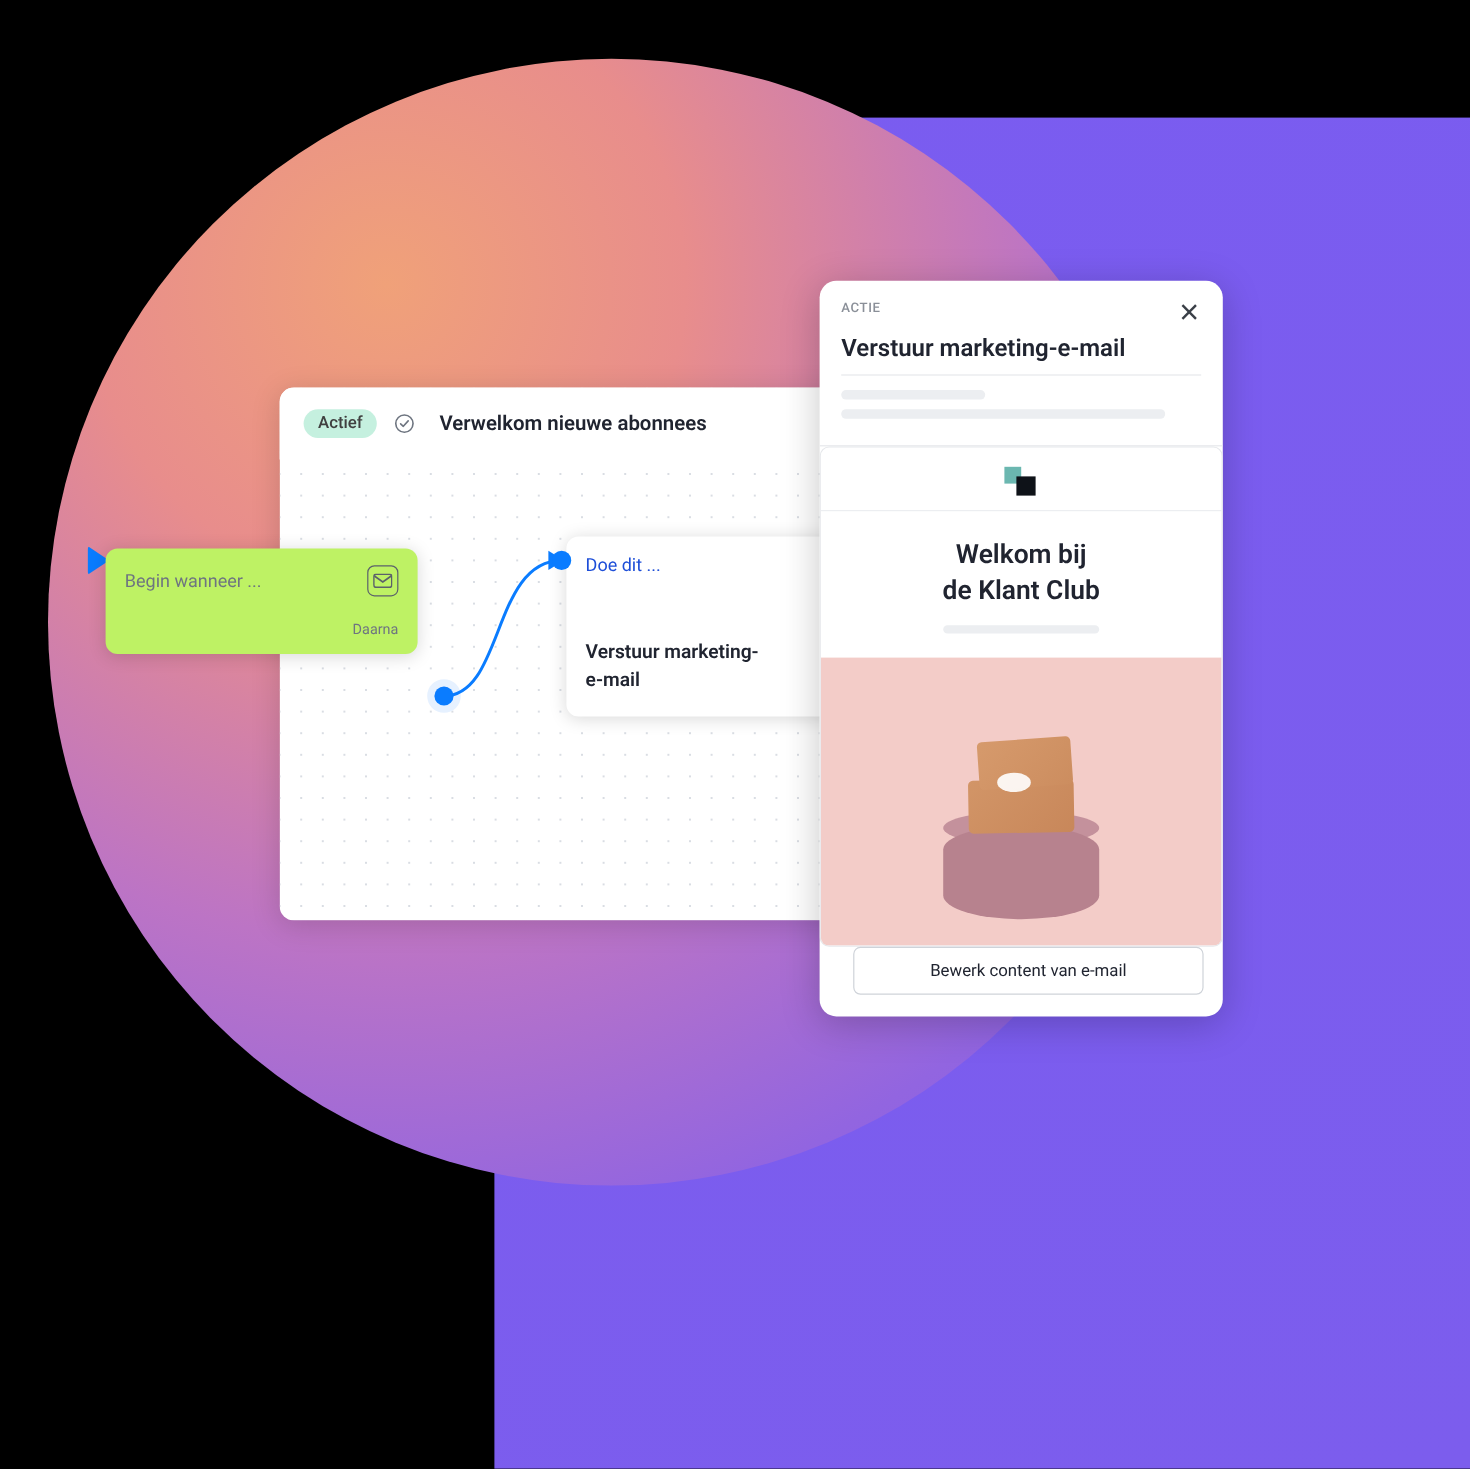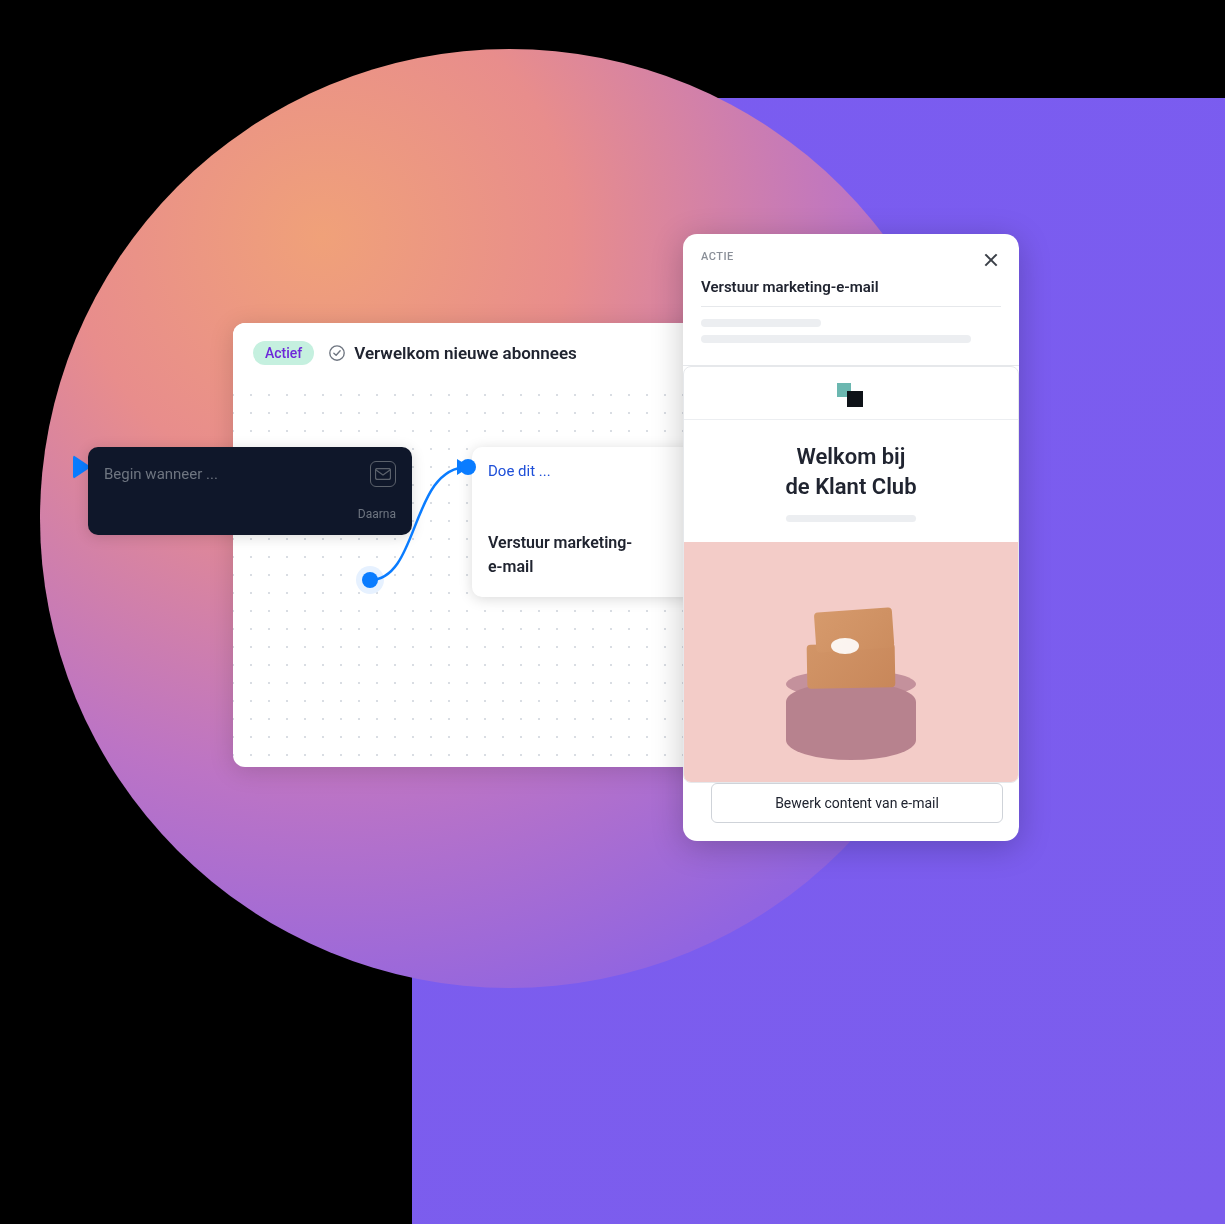--- a/index.html
+++ b/index.html
@@ -44,46 +44,46 @@
   .canvas-header {
     display: flex;
     align-items: center;
     gap: 14px;
     padding: 18px 20px;
     background: #fff;
     border-radius: 12px 12px 0 0;
   }
   .status-badge {
     background: #c5f0df;
-    color: #6d28d9;
+    color: #404040;
     font-size: 14px;
     font-weight: 500;
     padding: 4px 12px;
     border-radius: 12px;
   }
   .canvas-title-row {
     display: flex;
     align-items: center;
-    gap: 8px;
+    gap: 20px;
   }
   .canvas-title {
     font-size: 17px;
     font-weight: 600;
     color: #202430;
   }
   .check-circle {
     width: 18px; height: 18px;
   }
 
   .trigger-card {
     position: absolute;
     left: 88px;
-    top: 447px;
-    width: 324px;
-    background: #0f172a;
+    top: 457px;
+    width: 260px;
+    background: #bef264;
     border-radius: 10px;
     box-shadow: 0 2px 14px rgba(0,0,0,0.15);
     overflow: visible;
   }
   .trigger-top {
     display: flex;
     align-items: center;
     justify-content: space-between;
     padding: 14px 16px 10px 16px;
   }
@@ -221,21 +221,21 @@
     content: "";
     position: absolute;
     left: 9px; top: 2px;
     width: 2px; height: 16px;
     background: #3a3f47;
   }
   .close-btn::before { transform: rotate(45deg); }
   .close-btn::after { transform: rotate(-45deg); }
   .panel-title {
     padding: 8px 18px 10px 18px;
-    font-size: 15px;
+    font-size: 20px;
     font-weight: 600;
     color: #202430;
   }
   .panel-divider {
     height: 1px;
     background: #e6e8eb;
     margin: 0 18px;
   }
   .skeleton-rows {
     padding: 12px 18px 14px 18px;

